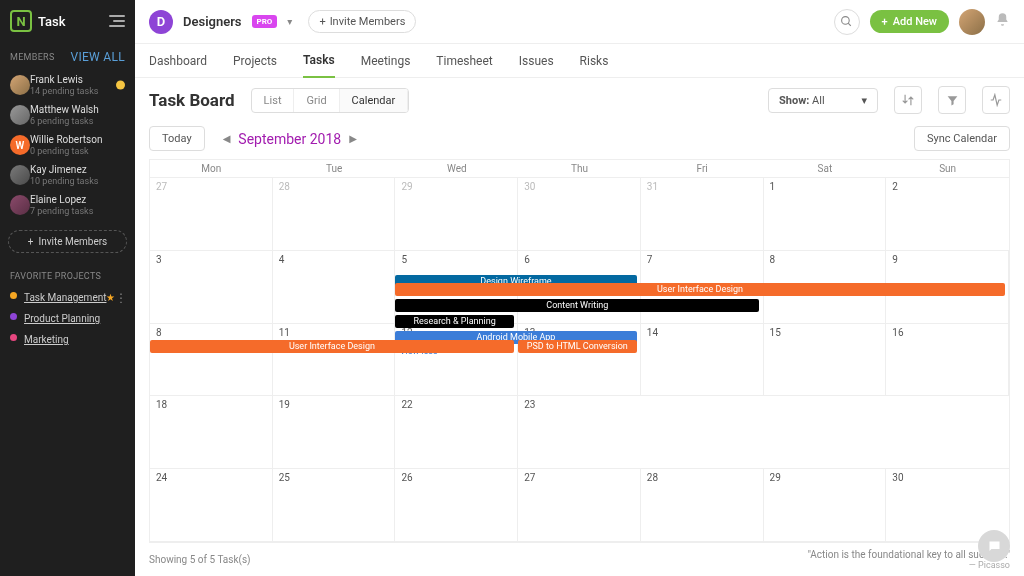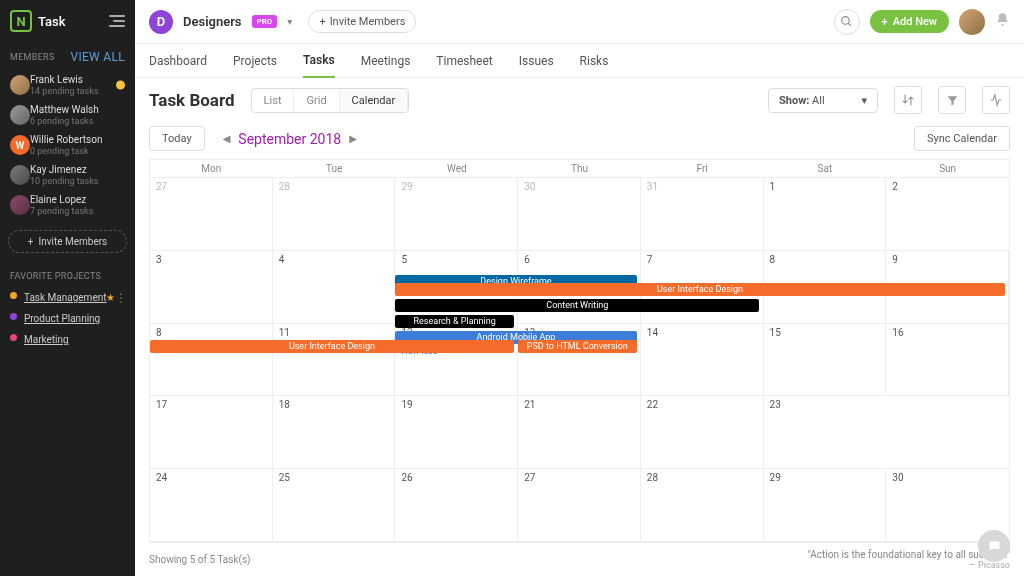--- a/index.html
+++ b/index.html
@@ -279,24 +279,22 @@
           <div class="cal-cell">11</div>
           <div class="cal-cell">12</div>
           <div class="cal-cell">13</div>
           <div class="cal-cell">14</div>
           <div class="cal-cell">15</div>
           <div class="cal-cell">16</div>
           <div class="event" style="background: rgb(245, 107, 42); left: 0%; width: 42.3571%; top: 16px;">User Interface Design</div>
           <div class="event" style="background: rgb(245, 107, 42); left: 42.8571%; width: 13.7857%; top: 16px;">PSD to HTML Conversion</div>
         </div>
         <div class="cal-row">
-          <div class="cal-cell">17</div>
           <div class="cal-cell">18</div>
           <div class="cal-cell">19</div>
-          <div class="cal-cell">21</div>
           <div class="cal-cell">22</div>
           <div class="cal-cell">23</div>
         </div>
         <div class="cal-row">
           <div class="cal-cell">24</div>
           <div class="cal-cell">25</div>
           <div class="cal-cell">26</div>
           <div class="cal-cell">27</div>
           <div class="cal-cell">28</div>
           <div class="cal-cell">29</div>

